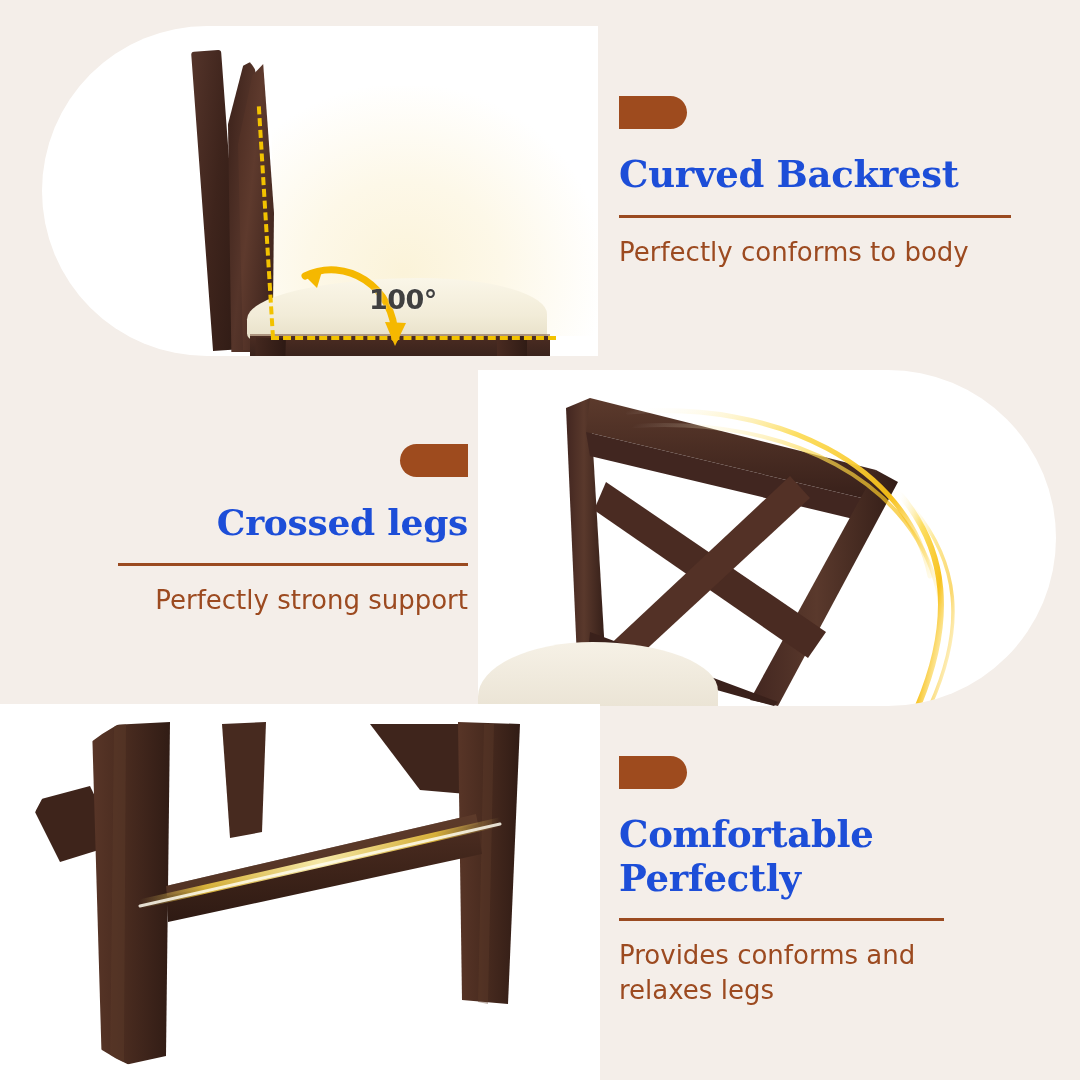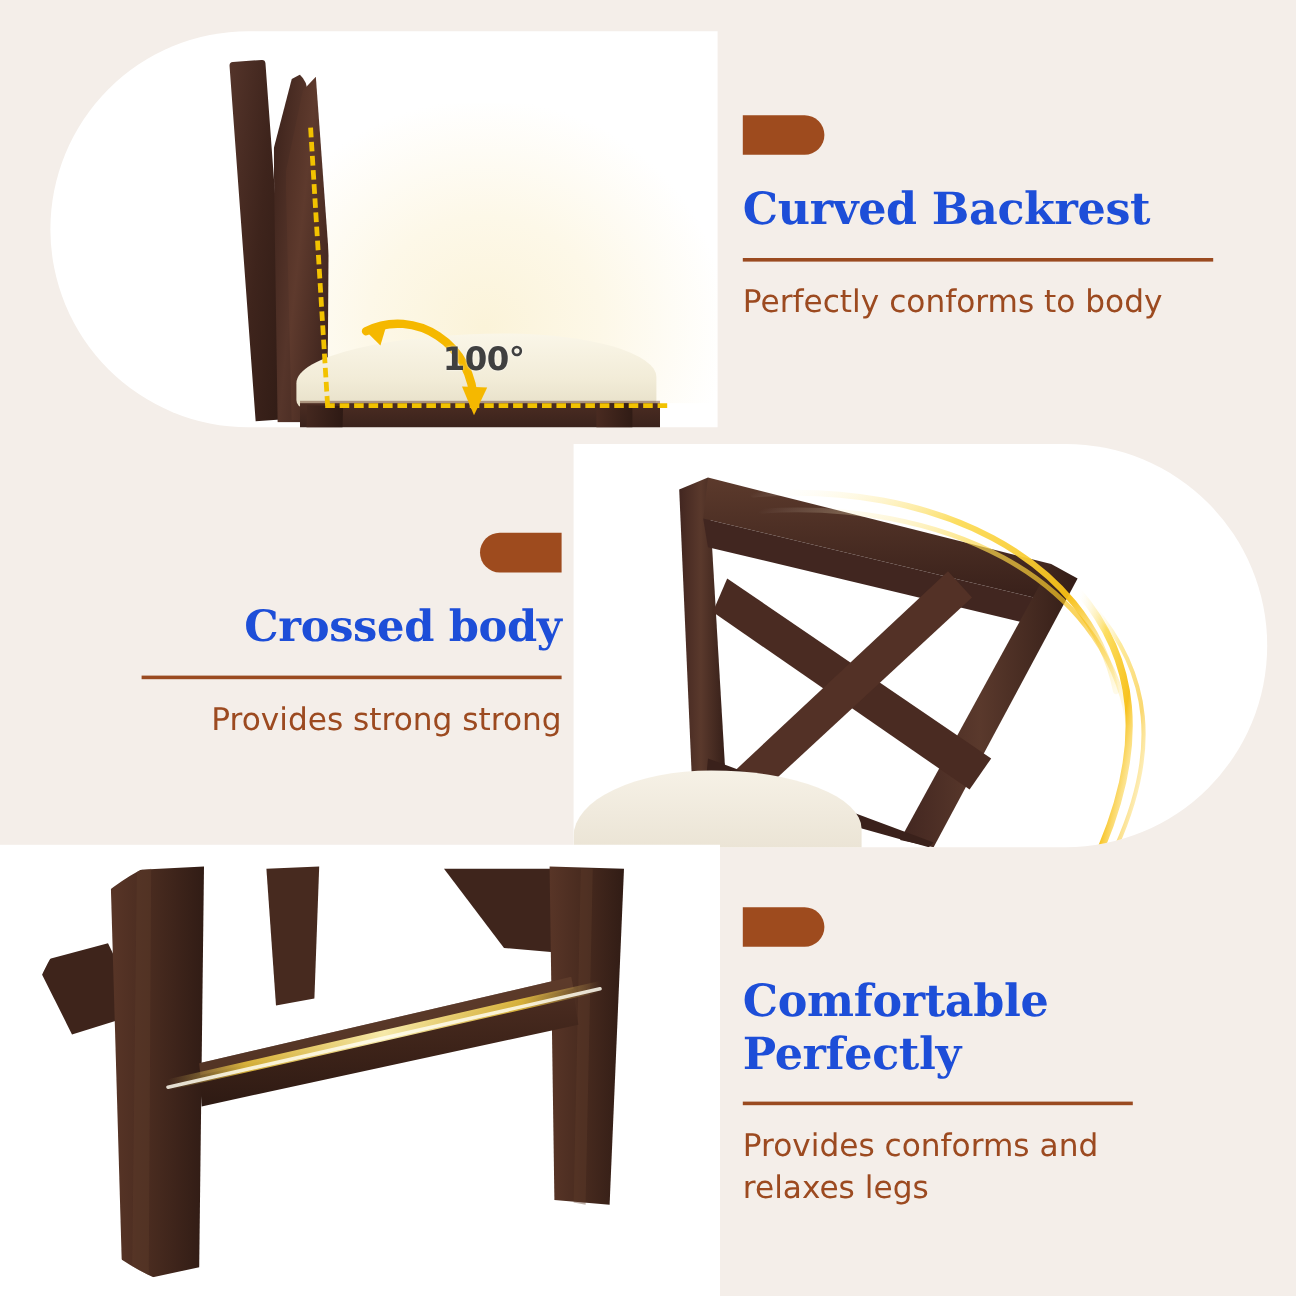--- a/index.html
+++ b/index.html
@@ -236,23 +236,23 @@
         <path d="M420 122 C 470 180, 476 250, 440 336" fill="none" stroke="url(#glowY)" stroke-width="6" stroke-linecap="round" opacity=".95"></path>
         <path d="M432 134 C 482 192, 488 256, 452 336" fill="none" stroke="url(#glowY)" stroke-width="3.5" stroke-linecap="round" opacity=".6"></path>
       </svg>
 
       <div class="p2-seat"></div>
     </div>
   </div>
 
   <div class="textblock" id="text-crossback">
     <span class="badge right-align"></span>
-    <h2 class="feature-title">Crossed body</h2>
+    <h2 class="feature-title">Crossed legs</h2>
     <div class="rule"></div>
-    <p class="feature-sub">Provides strong strong</p>
+    <p class="feature-sub">Perfectly strong support</p>
   </div>
 
   <div class="panel" id="panel-footrest">
     <div class="panel-mask"></div>
     <div class="photo">
       <svg class="p3" viewBox="0 0 610 376">
         <defs>
           <clipPath id="p3clip">
             <path d="M190 0 H610 V376 H190 A190 190 0 0 1 190 0 Z"></path>
           </clipPath>

